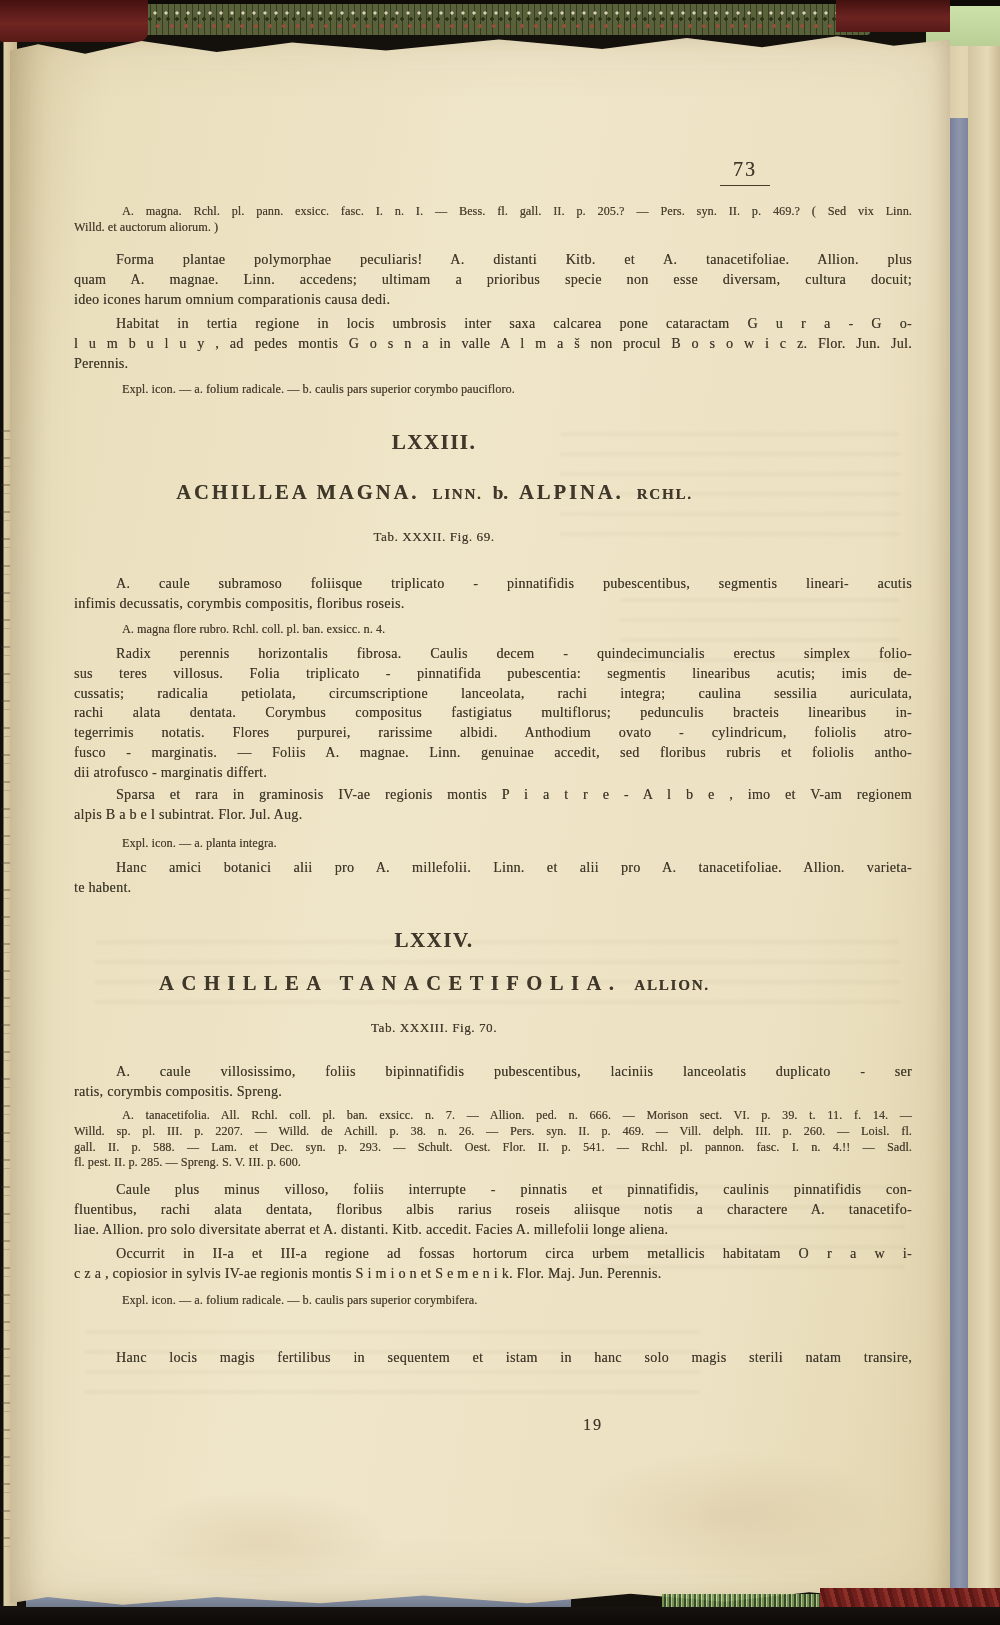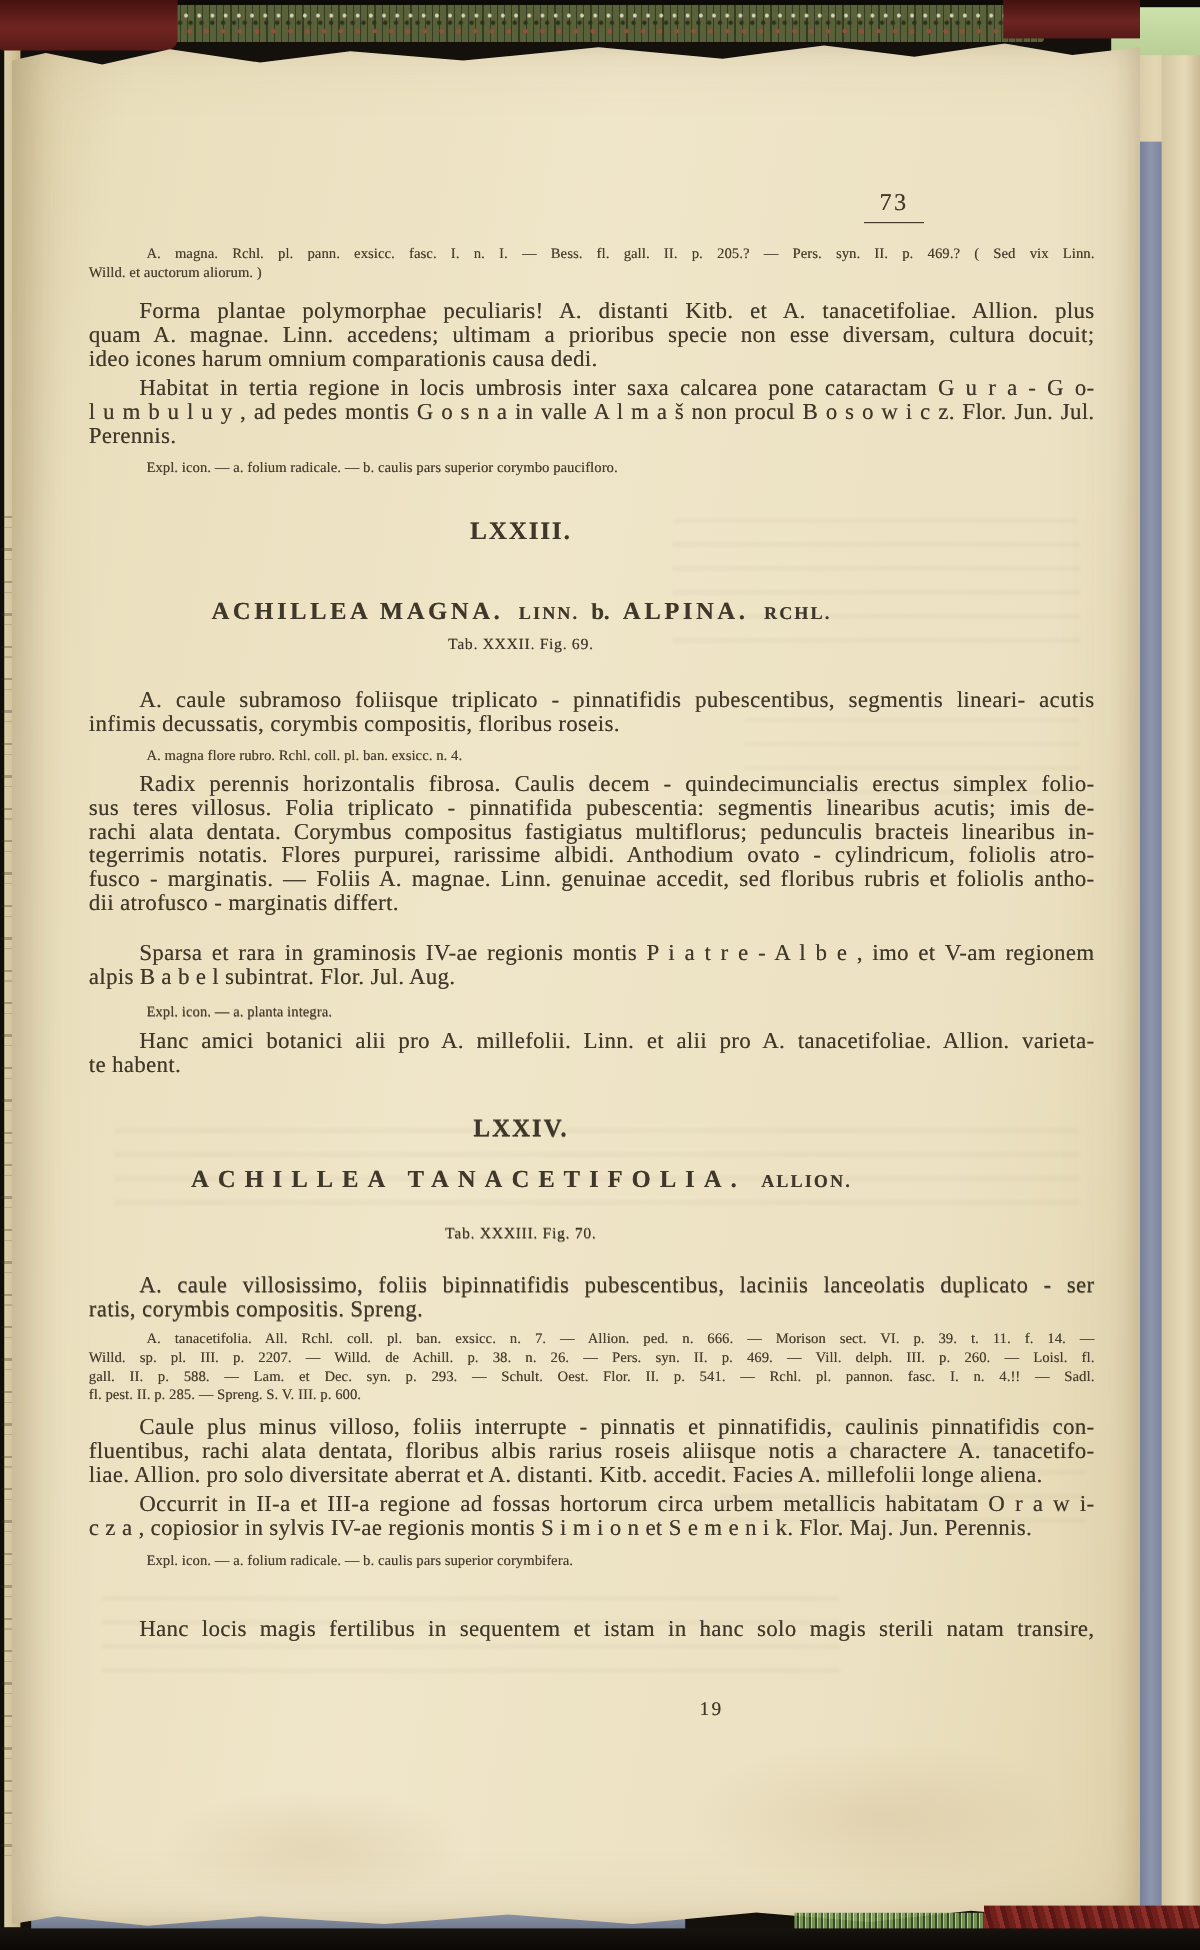--- a/index.html
+++ b/index.html
@@ -63,21 +63,21 @@
     box-shadow:inset 0 0 70px rgba(120,95,55,.16), inset 16px 0 26px rgba(120,95,55,.22), inset -8px 0 16px rgba(120,95,55,.16);
   }
   .ghost{position:absolute;background:repeating-linear-gradient(180deg, rgba(110,95,65,.30) 0 4px, rgba(0,0,0,0) 4px 20px);
     opacity:.15;filter:blur(1.2px);border-radius:4px;}
   .stain{position:absolute;border-radius:50%;background:radial-gradient(ellipse at center, rgba(150,110,60,.12), rgba(0,0,0,0) 70%);}
 
   .content{position:absolute;left:64px;top:0;width:838px;height:100%;color:#3e372a;
     text-shadow:.2px .2px .5px rgba(58,48,32,.6);}
   .b{position:absolute;left:0;width:100%;box-sizing:border-box;}
 
-  .body-text{font-size:19px;line-height:19.8px;letter-spacing:.3px;}
+  .body-text{font-size:14px;line-height:19.8px;letter-spacing:.3px;}
   .sm{font-size:12.1px;line-height:15.8px;letter-spacing:.1px;color:#463d2e;}
   .line.j{text-align:justify;text-align-last:justify;}
   .indent > .line:first-child{text-indent:42px;}
   .sm-block > .line:first-child{text-indent:48px;}
   .sm-ind{text-indent:48px;}
 
   .center{text-align:center;}
   .shift{padding-right:118px;}
   .pagenowrap{padding-right:142px;text-align:right;}
   .pageno-text{font-size:20px;letter-spacing:2px;display:inline-block;
@@ -144,34 +144,35 @@
       <div class="b body-text indent" style="top:284px;">
           <div class="line j">Habitat in tertia regione in locis umbrosis inter saxa  calcarea pone cataractam G u r a - G o-</div>
           <div class="line j">l u m b u l u y ,  ad pedes montis G o s n a  in valle A l m a š  non procul B o s o w i c z.  Flor. Jun. Jul.</div>
           <div class="line">Perennis.</div>
         </div>
 
       <div class="b sm sm-ind" style="top:352px;">Expl. icon. — a. folium radicale. — b. caulis pars  superior corymbo paucifloro.</div>
 
       <div class="b center shift secnum" style="top:400px;">LXXIII.</div>
 
-      <div class="b center shift" style="top:469px;"><span class="tt-lg">ACHILLEA MAGNA.</span><span class="tt-sm">LINN.</span><span class="tt-b">b.</span><span class="tt-lg">ALPINA.</span><span class="tt-sm">RCHL.</span></div>
+      <div class="b center shift" style="top:451px;"><span class="tt-lg">ACHILLEA MAGNA.</span><span class="tt-sm">LINN.</span><span class="tt-b">b.</span><span class="tt-lg">ALPINA.</span><span class="tt-sm">RCHL.</span></div>
 
       <div class="b center shift tabline" style="top:499px;">Tab. XXXII. Fig. 69.</div>
 
       <div class="b body-text indent" style="top:544px;">
           <div class="line j">A. caule subramoso foliisque triplicato - pinnatifidis pubescentibus,  segmentis lineari- acutis</div>
           <div class="line">infimis decussatis,  corymbis  compositis,  floribus roseis.</div>
         </div>
 
       <div class="b sm sm-ind" style="top:592px;">A. magna flore rubro. Rchl. coll. pl. ban. exsicc. n. 4.</div>
 
       <div class="b body-text indent" style="top:614px;">
           <div class="line j">Radix perennis horizontalis fibrosa.  Caulis decem - quindecimuncialis erectus simplex folio-</div>
           <div class="line j">sus teres villosus.  Folia triplicato - pinnatifida  pubescentia:  segmentis linearibus acutis;  imis de-</div>
+          <div class="line j">cussatis;  radicalia petiolata,  circumscriptione lanceolata,  rachi integra;  caulina  sessilia  auriculata,</div>
           <div class="line j">rachi alata dentata.  Corymbus compositus fastigiatus multiflorus;  pedunculis bracteis linearibus in-</div>
           <div class="line j">tegerrimis notatis.  Flores purpurei,  rarissime albidi.  Anthodium ovato - cylindricum,  foliolis atro-</div>
           <div class="line j">fusco - marginatis.  —  Foliis A. magnae. Linn. genuinae accedit,  sed floribus rubris et foliolis antho-</div>
           <div class="line">dii atrofusco - marginatis differt.</div>
         </div>
 
       <div class="b body-text indent" style="top:755px;">
           <div class="line j">Sparsa et rara in graminosis IV-ae regionis montis  P i a t r e - A l b e ,  imo et V-am regionem</div>
           <div class="line">alpis B a b e l subintrat.  Flor. Jul. Aug.</div>
         </div>

